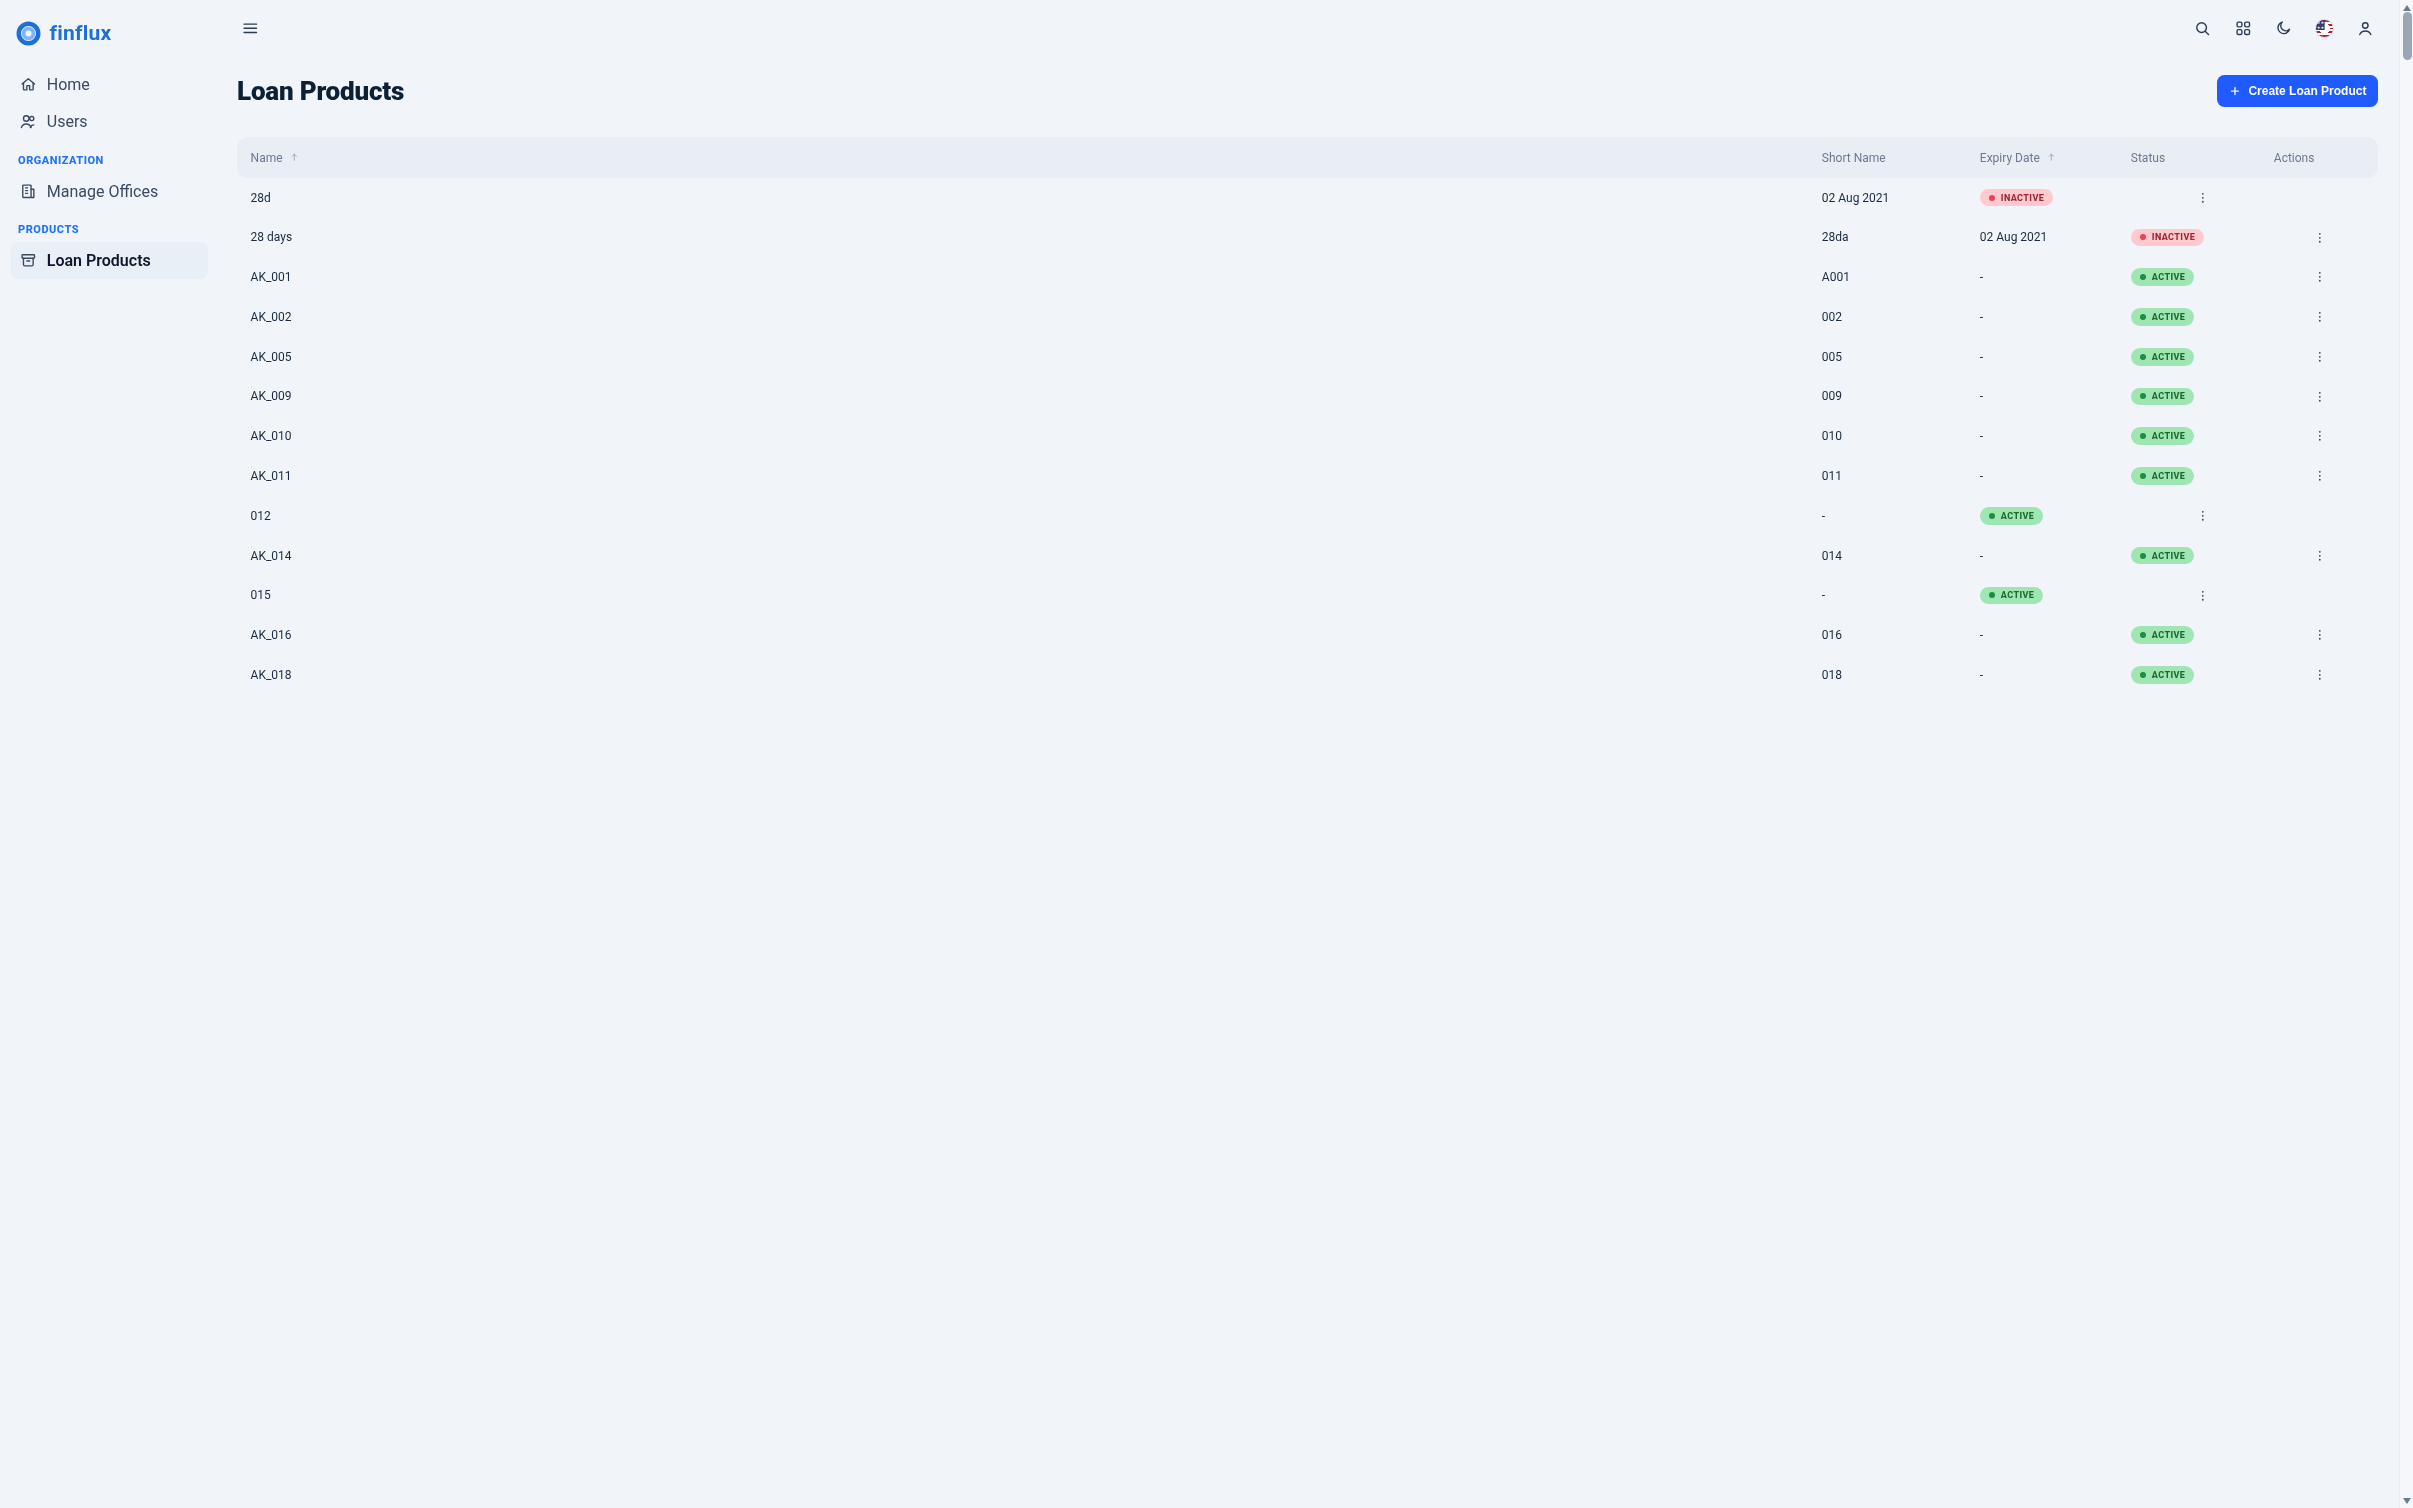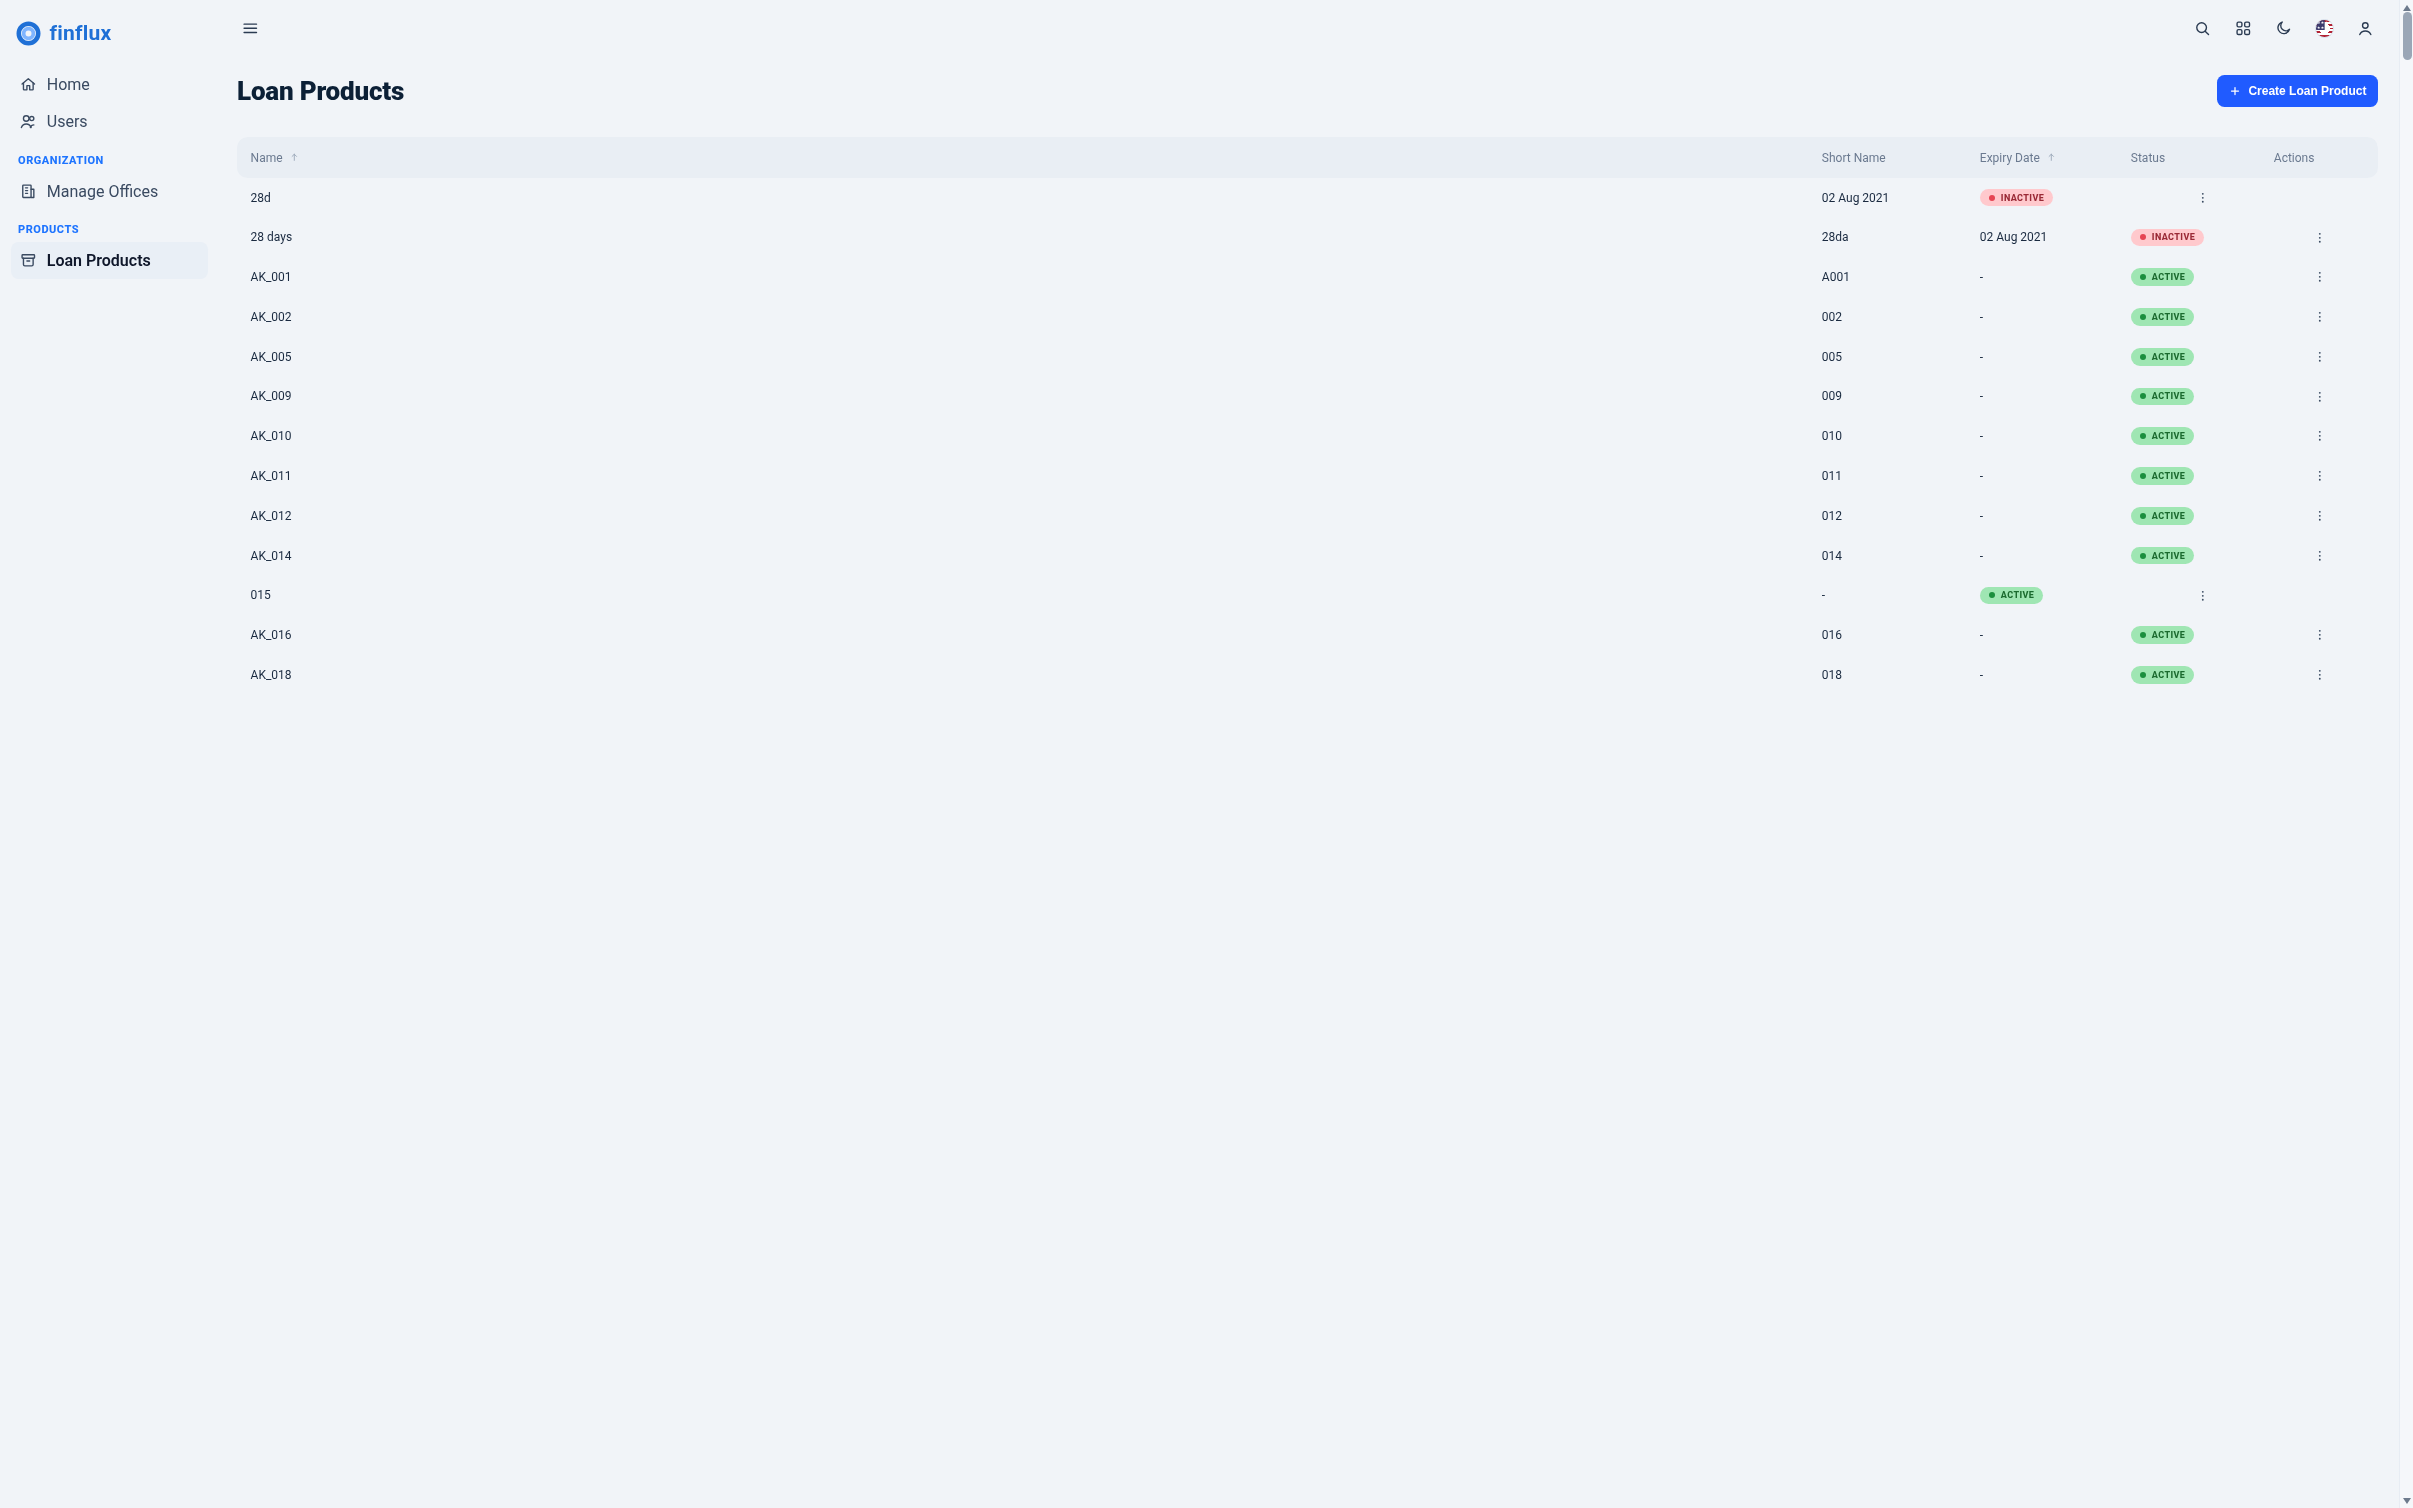--- a/index.html
+++ b/index.html
@@ -486,21 +486,20 @@
                 <span class="kebab">      
                   <svg viewBox="0 0 24 24" width="13.6" height="13.6">        
                     <circle cx="12" cy="5" r="1.6" fill="currentColor"></circle>        
                     <circle cx="12" cy="12" r="1.6" fill="currentColor"></circle>        
                     <circle cx="12" cy="19" r="1.6" fill="currentColor"></circle>      
                   </svg>
                 </span>
               </div>
             </div>
             <div class="tr">
-              <div>AK_012</div>
               <div>012</div>
               <div>-</div>
               <div><span class="status-pill active">
                   <span class="dot"></span>
                   <span>ACTIVE</span>
                 </span></div>
               <div class="actions-cell">
                 <span class="kebab">      
                   <svg viewBox="0 0 24 24" width="13.6" height="13.6">        
                     <circle cx="12" cy="5" r="1.6" fill="currentColor"></circle>        

